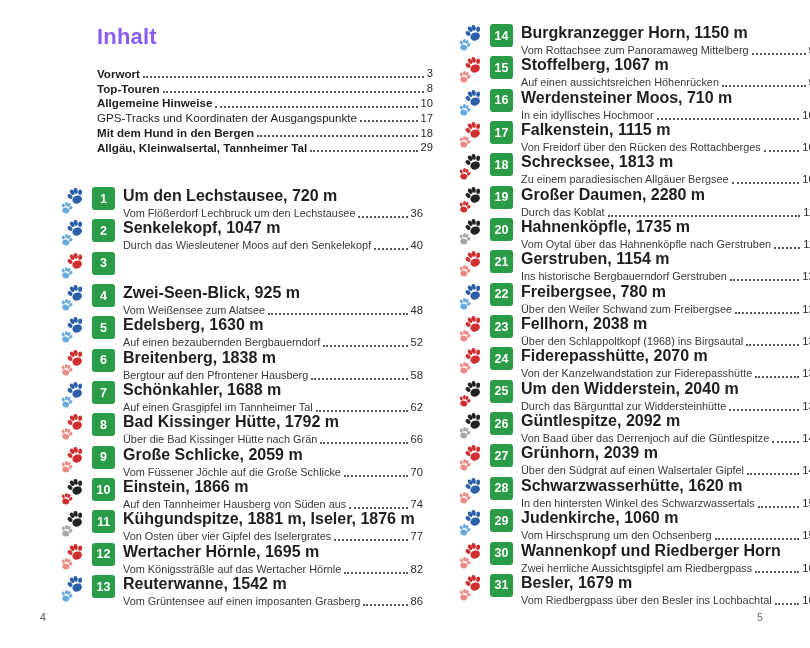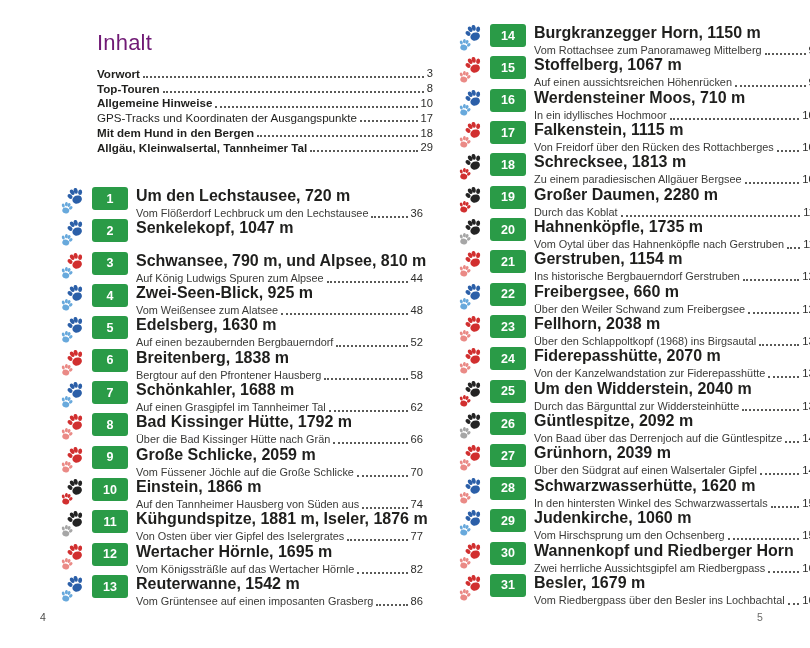--- a/index.html
+++ b/index.html
@@ -5,22 +5,22 @@
   html,body{margin:0;padding:0;}
   body{
     width:810px;height:648px;
     background:#ffffff;
     font-family:"Liberation Sans",sans-serif;
     position:relative;
     overflow:hidden;
     color:#1f1f1d;
   }
   .page-title{
-    position:absolute;left:97px;top:30px;
-    font-size:22px;font-weight:normal;color:#701a75;
+    position:absolute;left:97px;top:24px;
+    font-size:22px;font-weight:bold;color:#8b5cf6;
     letter-spacing:0.2px;
   }
   .intro-list{
     position:absolute;left:97px;top:66px;width:336px;
   }
   .intro-row{
     display:flex;align-items:center;
     height:14.8px;font-size:11.6px;color:#1f1f1d;
     white-space:nowrap;
   }
@@ -38,21 +38,21 @@
   }
   .tour-col.left{left:55px;top:186px;}
   .tour-col.right{left:453px;top:23px;}
   .tour-row{
     display:flex;align-items:flex-start;
     height:32.35px;
   }
   .paw{width:36px;height:31px;flex:none;margin-top:0px;}
   .paw svg{display:block;width:100%;height:100%;}
   .numbox{
-    width:36px;height:23px;flex:none;
+    width:23px;height:23px;flex:none;
     margin:1px 8px 0 1px;
     background:#2a9b47;border-radius:3px;
     color:#ffffff;font-weight:bold;font-size:12.5px;
     display:flex;align-items:center;justify-content:center;
   }
   .tour-text{flex:1;min-width:0;padding-top:0px;}
   .tour-title{
     font-size:16px;font-weight:bold;color:#1f1f1d;
     line-height:1.25;white-space:nowrap;
   }
@@ -151,20 +151,25 @@
             <ellipse cx="-4.9" cy="-1.6" rx="1.8" ry="2.5" transform="rotate(-30 -4.9 -1.6)"></ellipse>
             <ellipse cx="-1.7" cy="-4.3" rx="1.8" ry="2.6" transform="rotate(-10 -1.7 -4.3)"></ellipse>
             <ellipse cx="1.7" cy="-4.3" rx="1.8" ry="2.6" transform="rotate(10 1.7 -4.3)"></ellipse>
             <ellipse cx="4.9" cy="-1.6" rx="1.8" ry="2.5" transform="rotate(30 4.9 -1.6)"></ellipse>
           </g>
         </svg>
       </span>
     <span class="numbox">2</span>
     <span class="tour-text">
       <span class="tour-title">Senkelekopf, 1047 m</span>
+      <span class="tour-sub">
+        <span>Durch das Wiesleutener Moos auf den Senkelekopf</span>
+        <span class="leader"></span>
+        <span class="pagenum">40</span>
+      </span>
     </span>
   </div>
     <div class="tour-row">
     <span class="paw">
         <svg viewBox="0 0 34 34" xmlns="http://www.w3.org/2000/svg">
           <g transform="translate(10,24) rotate(18) scale(0.88)" fill="#68a9dc">
             <ellipse cx="0" cy="3.4" rx="4.4" ry="3.6"></ellipse>
             <ellipse cx="-4.9" cy="-1.6" rx="1.8" ry="2.5" transform="rotate(-30 -4.9 -1.6)"></ellipse>
             <ellipse cx="-1.7" cy="-4.3" rx="1.8" ry="2.6" transform="rotate(-10 -1.7 -4.3)"></ellipse>
             <ellipse cx="1.7" cy="-4.3" rx="1.8" ry="2.6" transform="rotate(10 1.7 -4.3)"></ellipse>
@@ -173,28 +178,20 @@
           <g transform="translate(20,11) rotate(-22) scale(1.22)" fill="#d12f2f">
             <ellipse cx="0" cy="3.4" rx="4.4" ry="3.6"></ellipse>
             <ellipse cx="-4.9" cy="-1.6" rx="1.8" ry="2.5" transform="rotate(-30 -4.9 -1.6)"></ellipse>
             <ellipse cx="-1.7" cy="-4.3" rx="1.8" ry="2.6" transform="rotate(-10 -1.7 -4.3)"></ellipse>
             <ellipse cx="1.7" cy="-4.3" rx="1.8" ry="2.6" transform="rotate(10 1.7 -4.3)"></ellipse>
             <ellipse cx="4.9" cy="-1.6" rx="1.8" ry="2.5" transform="rotate(30 4.9 -1.6)"></ellipse>
           </g>
         </svg>
       </span>
     <span class="numbox">3</span>
-    <span class="tour-text">
-      <span class="tour-title">Schwansee, 790 m, und Alpsee, 810 m</span>
-      <span class="tour-sub">
-        <span>Auf König Ludwigs Spuren zum Alpsee</span>
-        <span class="leader"></span>
-        <span class="pagenum">44</span>
-      </span>
-    </span>
   </div>
     <div class="tour-row">
     <span class="paw">
         <svg viewBox="0 0 34 34" xmlns="http://www.w3.org/2000/svg">
           <g transform="translate(10,24) rotate(18) scale(0.88)" fill="#68a9dc">
             <ellipse cx="0" cy="3.4" rx="4.4" ry="3.6"></ellipse>
             <ellipse cx="-4.9" cy="-1.6" rx="1.8" ry="2.5" transform="rotate(-30 -4.9 -1.6)"></ellipse>
             <ellipse cx="-1.7" cy="-4.3" rx="1.8" ry="2.6" transform="rotate(-10 -1.7 -4.3)"></ellipse>
             <ellipse cx="1.7" cy="-4.3" rx="1.8" ry="2.6" transform="rotate(10 1.7 -4.3)"></ellipse>
             <ellipse cx="4.9" cy="-1.6" rx="1.8" ry="2.5" transform="rotate(30 4.9 -1.6)"></ellipse>
@@ -727,21 +724,21 @@
             <ellipse cx="0" cy="3.4" rx="4.4" ry="3.6"></ellipse>
             <ellipse cx="-4.9" cy="-1.6" rx="1.8" ry="2.5" transform="rotate(-30 -4.9 -1.6)"></ellipse>
             <ellipse cx="-1.7" cy="-4.3" rx="1.8" ry="2.6" transform="rotate(-10 -1.7 -4.3)"></ellipse>
             <ellipse cx="1.7" cy="-4.3" rx="1.8" ry="2.6" transform="rotate(10 1.7 -4.3)"></ellipse>
             <ellipse cx="4.9" cy="-1.6" rx="1.8" ry="2.5" transform="rotate(30 4.9 -1.6)"></ellipse>
           </g>
         </svg>
       </span>
     <span class="numbox">22</span>
     <span class="tour-text">
-      <span class="tour-title">Freibergsee, 660 m</span>
+      <span class="tour-title">Freibergsee, 780 m</span>
       <span class="tour-sub">
         <span>Über den Weiler Schwand zum Freibergsee</span>
         <span class="leader"></span>
         <span class="pagenum">126</span>
       </span>
     </span>
   </div>
     <div class="tour-row">
     <span class="paw">
         <svg viewBox="0 0 34 34" xmlns="http://www.w3.org/2000/svg">

